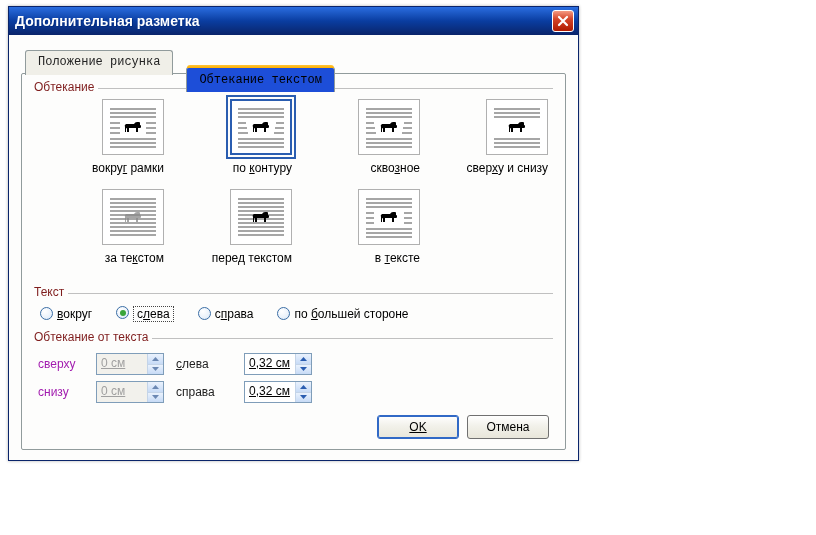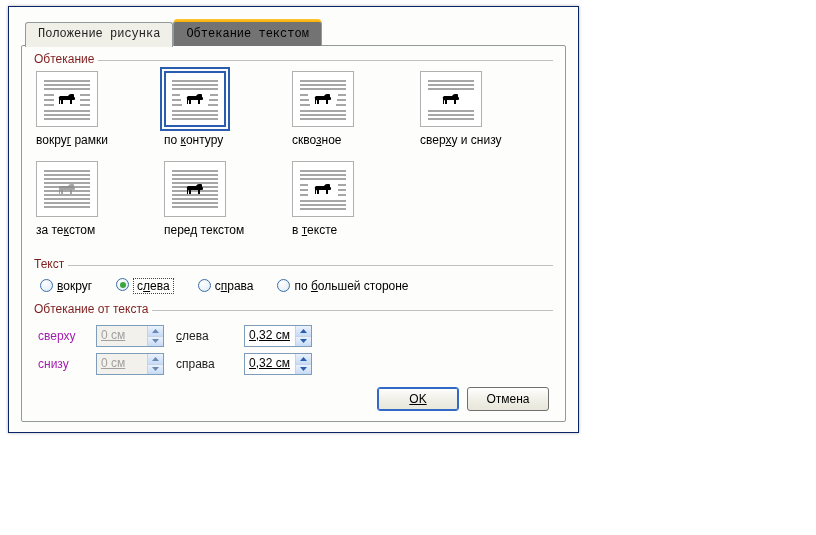--- a/index.html
+++ b/index.html
@@ -70,24 +70,25 @@
     cursor: default;
     top: 1px;
     font-size: 12px;
     font-family: Liberation Mono, monospace;
   }
   .tab.inactive {
     background: #f0efe8;
     color: #222;
   }
   .tab.active {
-    background: #737373;
+    background: #1d4ed8;
     z-index: 4;
-    top: 0;
+    top: 18px;
     padding-top: 5px;
+    margin-left: 13px;
   }
   .tab.active::before {
     content: "";
     position: absolute;
     left: 0; right: 0;
     top: -3px;
     height: 3px;
     background: linear-gradient(to bottom, #ffc437 0%, #ffb000 100%);
     border-top-left-radius: 3px;
     border-top-right-radius: 3px;
@@ -118,21 +119,21 @@
     font-size: 12px;
   }
   .wrap-grid {
     display: flex;
     flex-wrap: wrap;
   }
   .wrap-item {
     width: 128px;
     display: flex;
     flex-direction: column;
-    align-items: flex-start;
+    align-items: flex-end;
     margin-bottom: 14px;
     cursor: default;
   }
   .wrap-thumb {
     width: 62px; height: 56px;
     border: 1px solid #b0b0b0;
     background: #fff;
     display:flex; align-items:center; justify-content:center;
     position: relative;
   }
@@ -233,20 +234,28 @@
   .btn.default {
     box-shadow: 0 0 0 1px #3169c6 inset;
     border-color: #3169c6;
     text-decoration: underline;
   }
 </style>
 </head>
 <body>
 
 <div class="window">
+  <div class="titlebar">
+    <span class="title">Дополнительная разметка</span>
+    <div class="closebtn">
+      <svg width="12" height="12" viewBox="0 0 12 12">
+        <path d="M2 2 L10 10 M10 2 L2 10" stroke="#fff" stroke-width="2.2" stroke-linecap="round"></path>
+      </svg>
+    </div>
+  </div>
 
   <div class="body">
     <div class="tabs">
       <div class="tabstrip">
         <div class="tab inactive">
           <span>Положение рисунка</span>
         </div>
         <div class="tab active">
           <span>Обтекание текстом</span>
         </div>

